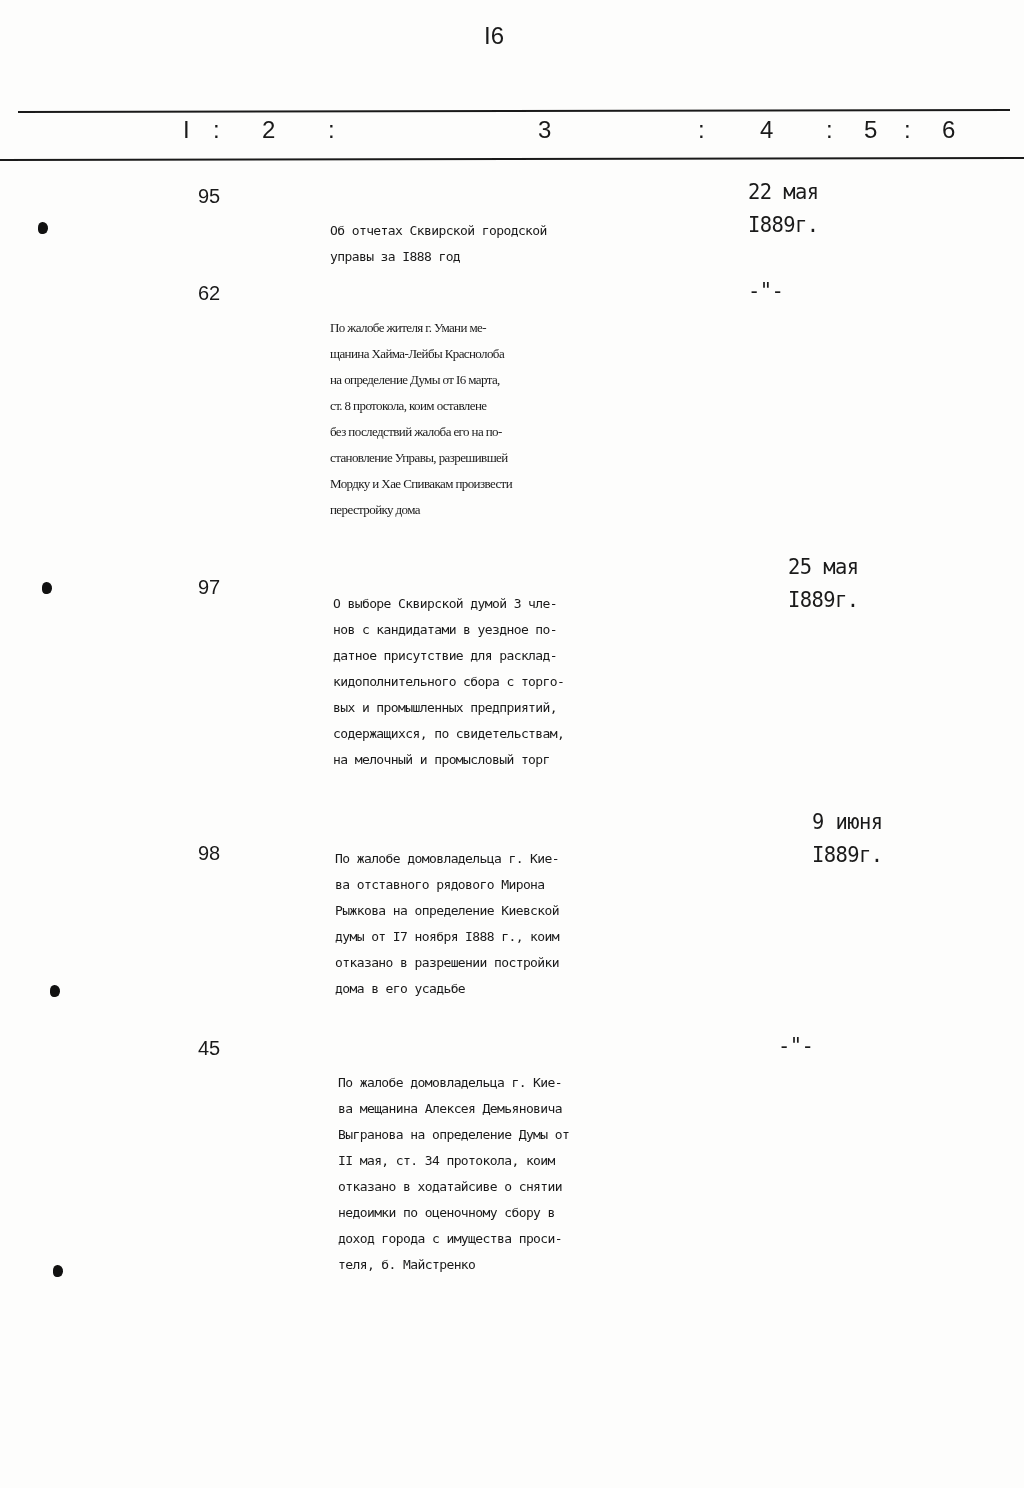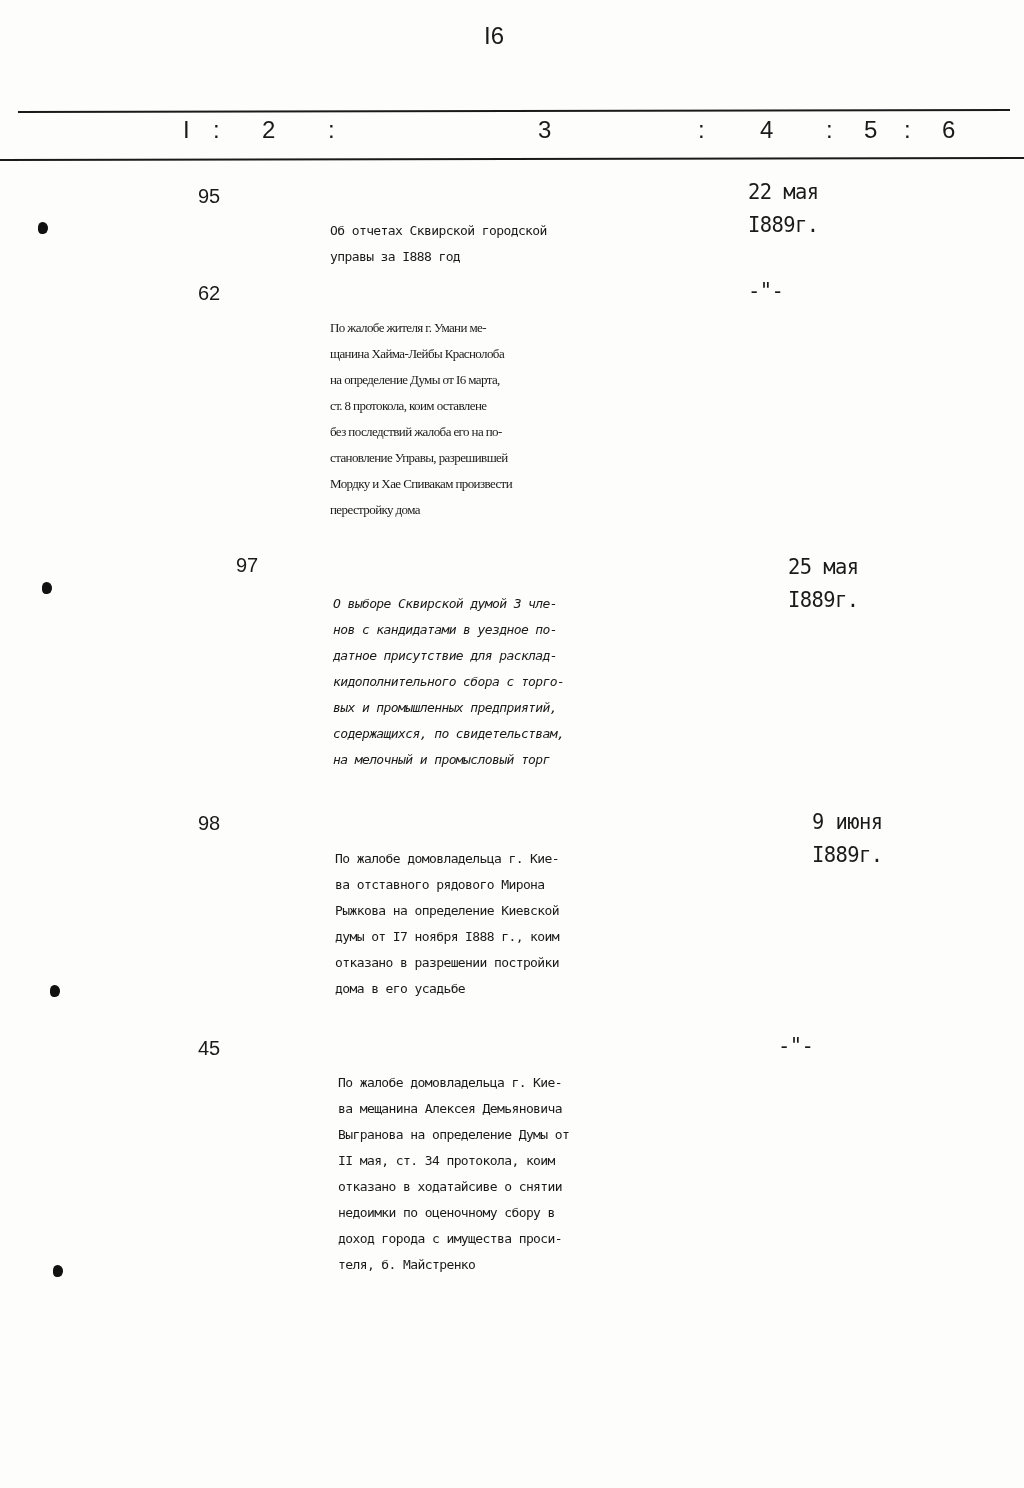--- a/index.html
+++ b/index.html
@@ -52,33 +52,33 @@
 щанина Хайма-Лейбы Краснолоба
 на определение Думы от I6 марта,
 ст. 8 протокола, коим оставлене
 без последствий жалоба его на по-
 становление Управы, разрешившей
 Мордку и Хае Спивакам произвести
 перестройку дома</div>
       <div class="entry-date" style="left: 748px; top: 275px;">-"-</div>
     </div>
     <div>
-      <div class="entry-num" style="left: 198px; top: 554px; margin-left: 38px;">97</div>
-      <div class="entry-text" style="left: 333px; top: 551px; font-style: italic;">О выборе Сквирской думой 3 чле-
+      <div class="entry-num" style="left: 198px; top: 576px;">97</div>
+      <div class="entry-text" style="left: 333px; top: 551px;">О выборе Сквирской думой 3 чле-
 нов с кандидатами в уездное по-
 датное присутствие для расклад-
 кидополнительного сбора с торго-
 вых и промышленных предприятий,
 содержащихся, по свидетельствам,
 на мелочный и промысловый торг</div>
       <div class="entry-date" style="left: 788px; top: 551px;">25 мая
 I889г.</div>
     </div>
     <div>
-      <div class="entry-num" style="left: 198px; top: 812px;">98</div>
+      <div class="entry-num" style="left: 198px; top: 842px;">98</div>
       <div class="entry-text" style="left: 335px; top: 806px;">По жалобе домовладельца г. Кие-
 ва отставного рядового Мирона
 Рыжкова на определение Киевской
 думы от I7 ноября I888 г., коим
 отказано в разрешении постройки
 дома в его усадьбе</div>
       <div class="entry-date" style="left: 812px; top: 806px;">9 июня
 I889г.</div>
     </div>
     <div>

